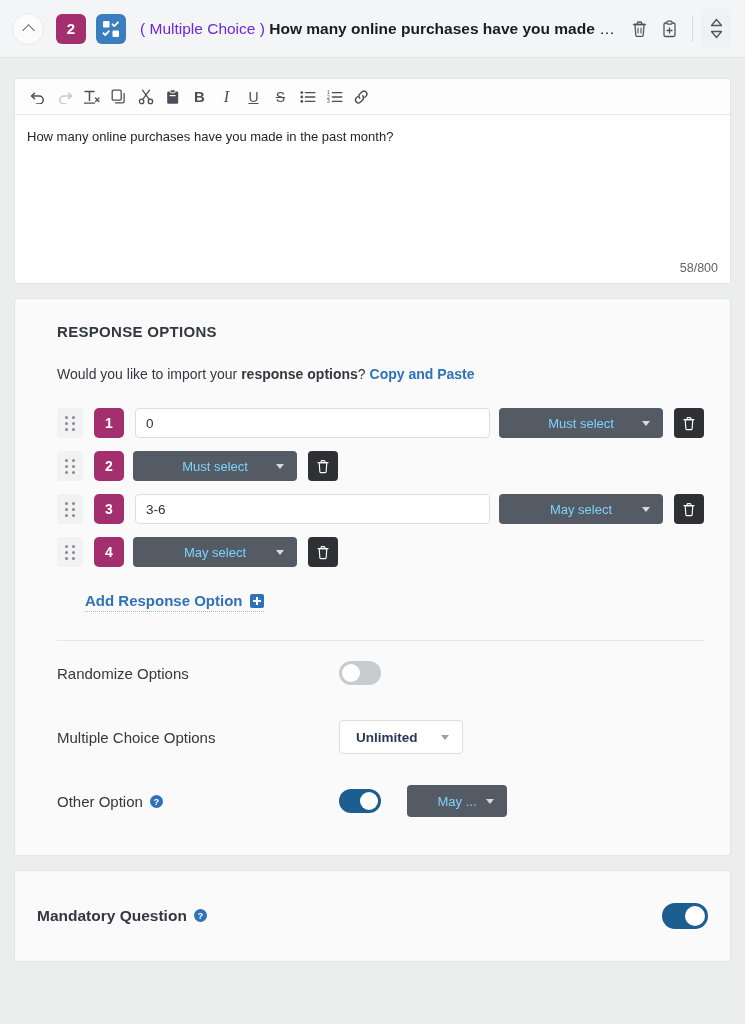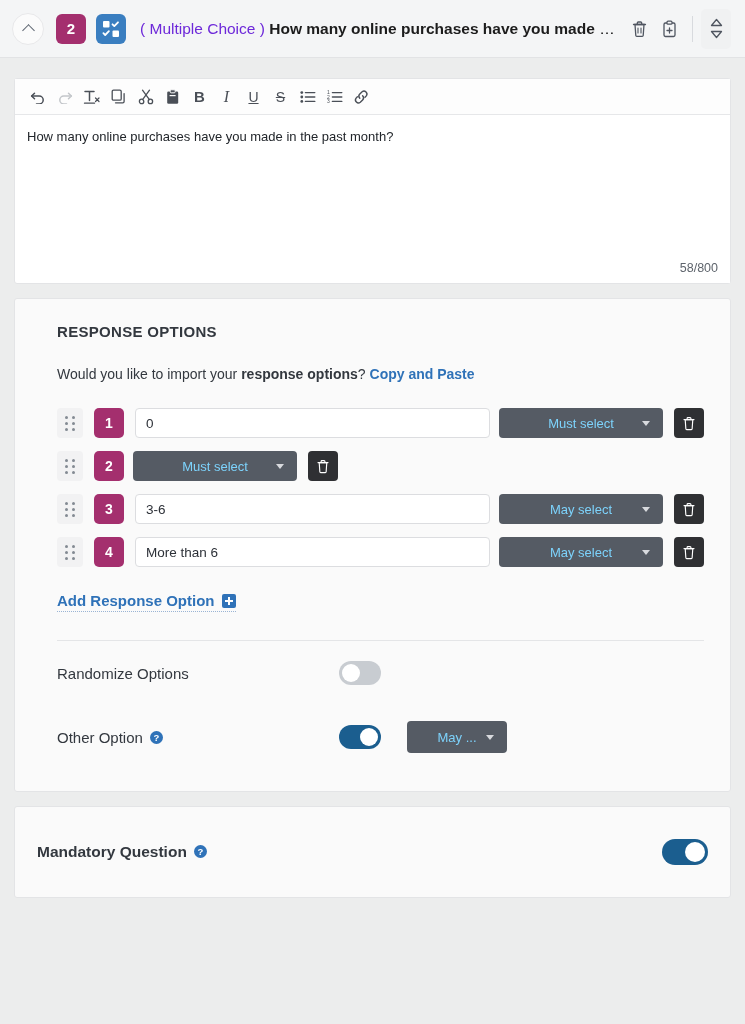--- a/index.html
+++ b/index.html
@@ -141,21 +141,21 @@
   }
   .del-btn {
     width: 30px; height: 30px; margin-left: 11px; flex: 0 0 auto;
     background: #2f3033; border-radius: 4px; cursor: pointer;
     display: flex; align-items: center; justify-content: center;
   }
   .add-link {
     display: inline-flex; align-items: center; gap: 7px;
     color: #2f72b8; font-weight: bold; font-size: 15px;
     border-bottom: 1px dotted #9ab4d4; padding-bottom: 2px;
-    margin-top: 12px; cursor: pointer;
+    margin-top: 12px; cursor: pointer; margin-left: 28px;
   }
   .plus-box {
     width: 14px; height: 14px; background: #2f72b8; border-radius: 2px;
     position: relative; display: inline-block;
   }
   .plus-box::before, .plus-box::after {
     content: ""; position: absolute; background: #fff;
   }
   .plus-box::before { left: 3px; top: 6px; width: 8px; height: 2px; }
   .plus-box::after  { left: 6px; top: 3px; width: 2px; height: 8px; }
@@ -425,21 +425,20 @@
               <span class="dots">
                 <i></i>
                 <i></i>
                 <i></i>
                 <i></i>
                 <i></i>
                 <i></i>
               </span>
             </div>
           <div class="onum">4</div>
-          <input class="otext" value="More than 6" style="">
           <div class="sel-dark">
             <span>May select</span>
             <span class="caret"></span>
           </div>
           <div class="del-btn">
             <svg width="14" height="15" viewBox="0 0 14 15">
                 <path d="M2 3.6h10M5.1 3.6V2.4a.8.8 0 0 1 .8-.8h2.2a.8.8 0 0 1 .8.8v1.2" stroke="#fff" stroke-width="1.15" fill="none" stroke-linecap="round"></path>
                 <path d="M3.2 3.6h7.6l-.65 9.2a.85.85 0 0 1-.85.8H4.7a.85.85 0 0 1-.85-.8L3.2 3.6z" stroke="#fff" stroke-width="1.15" fill="none"></path>
               </svg>
           </div>
@@ -453,20 +452,27 @@
 
       <div class="divider"></div>
 
       <div class="set-row">
         <div class="set-label">Randomize Options</div>
         <div class="toggle">
             <span class="knob"></span>
           </div>
       </div>
 
+      <div class="set-row">
+        <div class="set-label">Multiple Choice Options</div>
+        <div class="sel-light">
+          <span>Unlimited</span>
+          <span class="caret"></span>
+        </div>
+      </div>
 
       <div class="set-row">
         <div class="set-label">
           <span>Other Option</span>
           <span class="help">?</span>
         </div>
         <div class="toggle on">
             <span class="knob"></span>
           </div>
         <div style="width:26px"></div>

